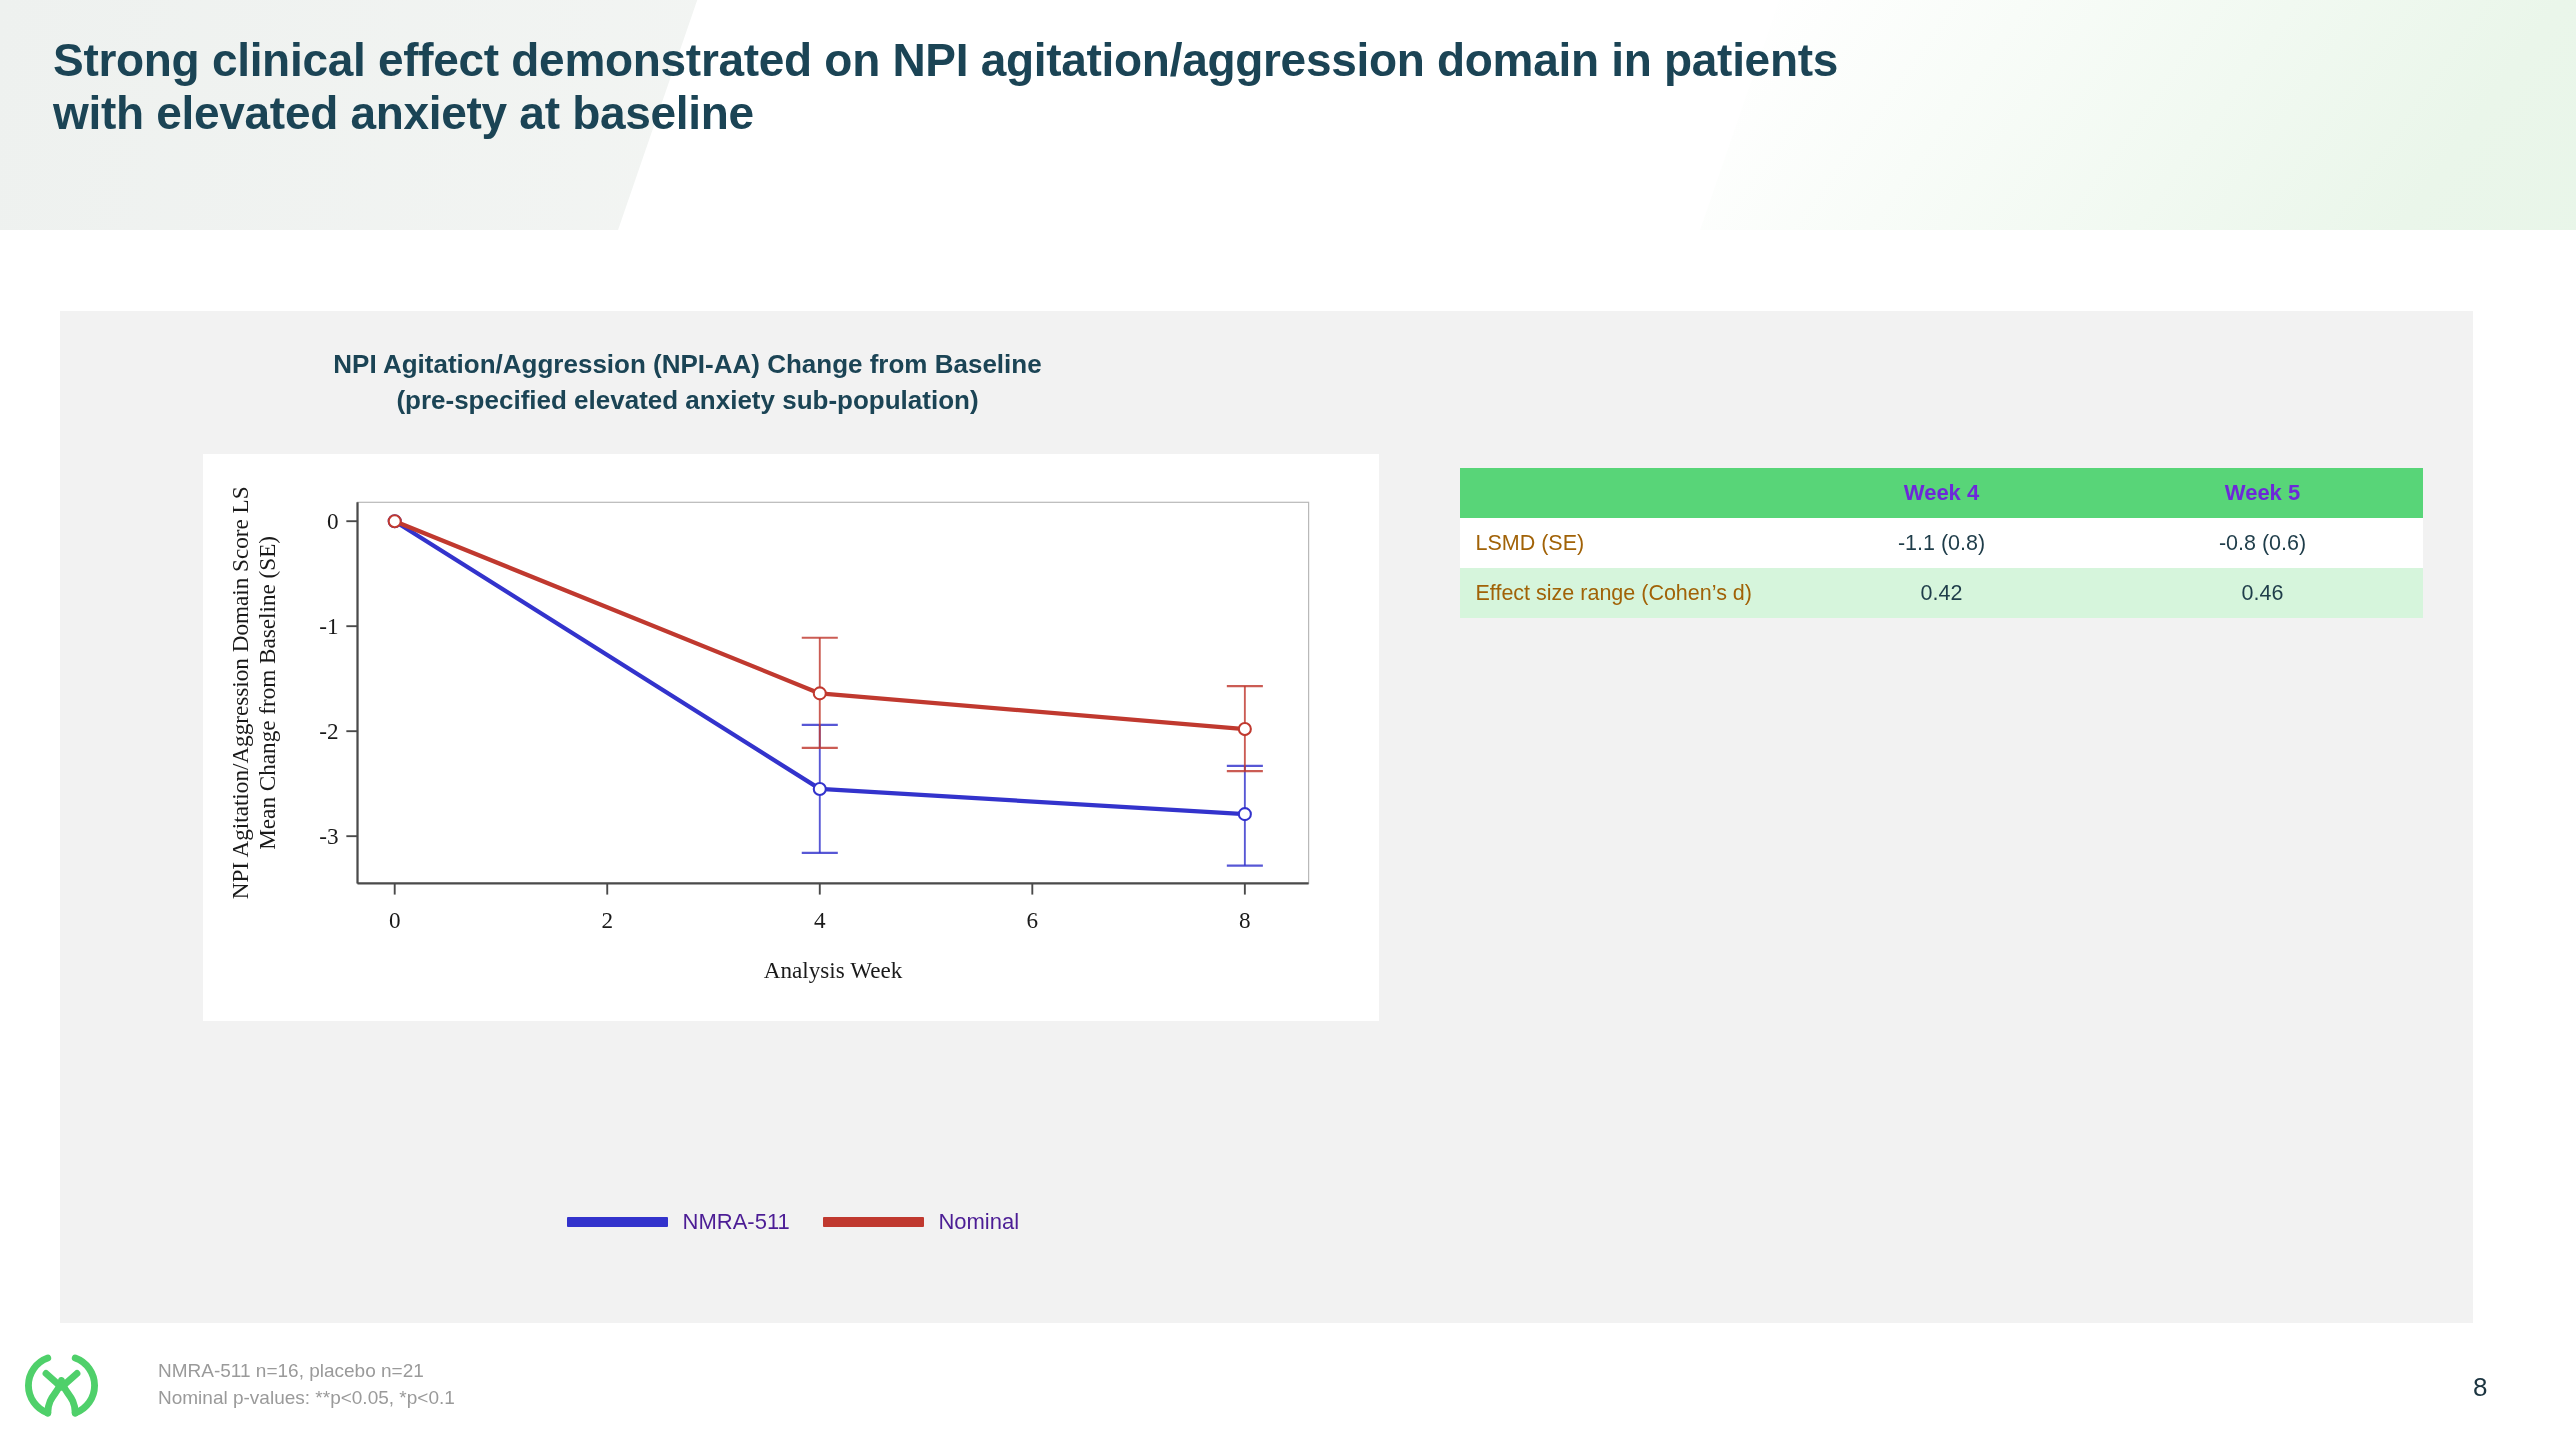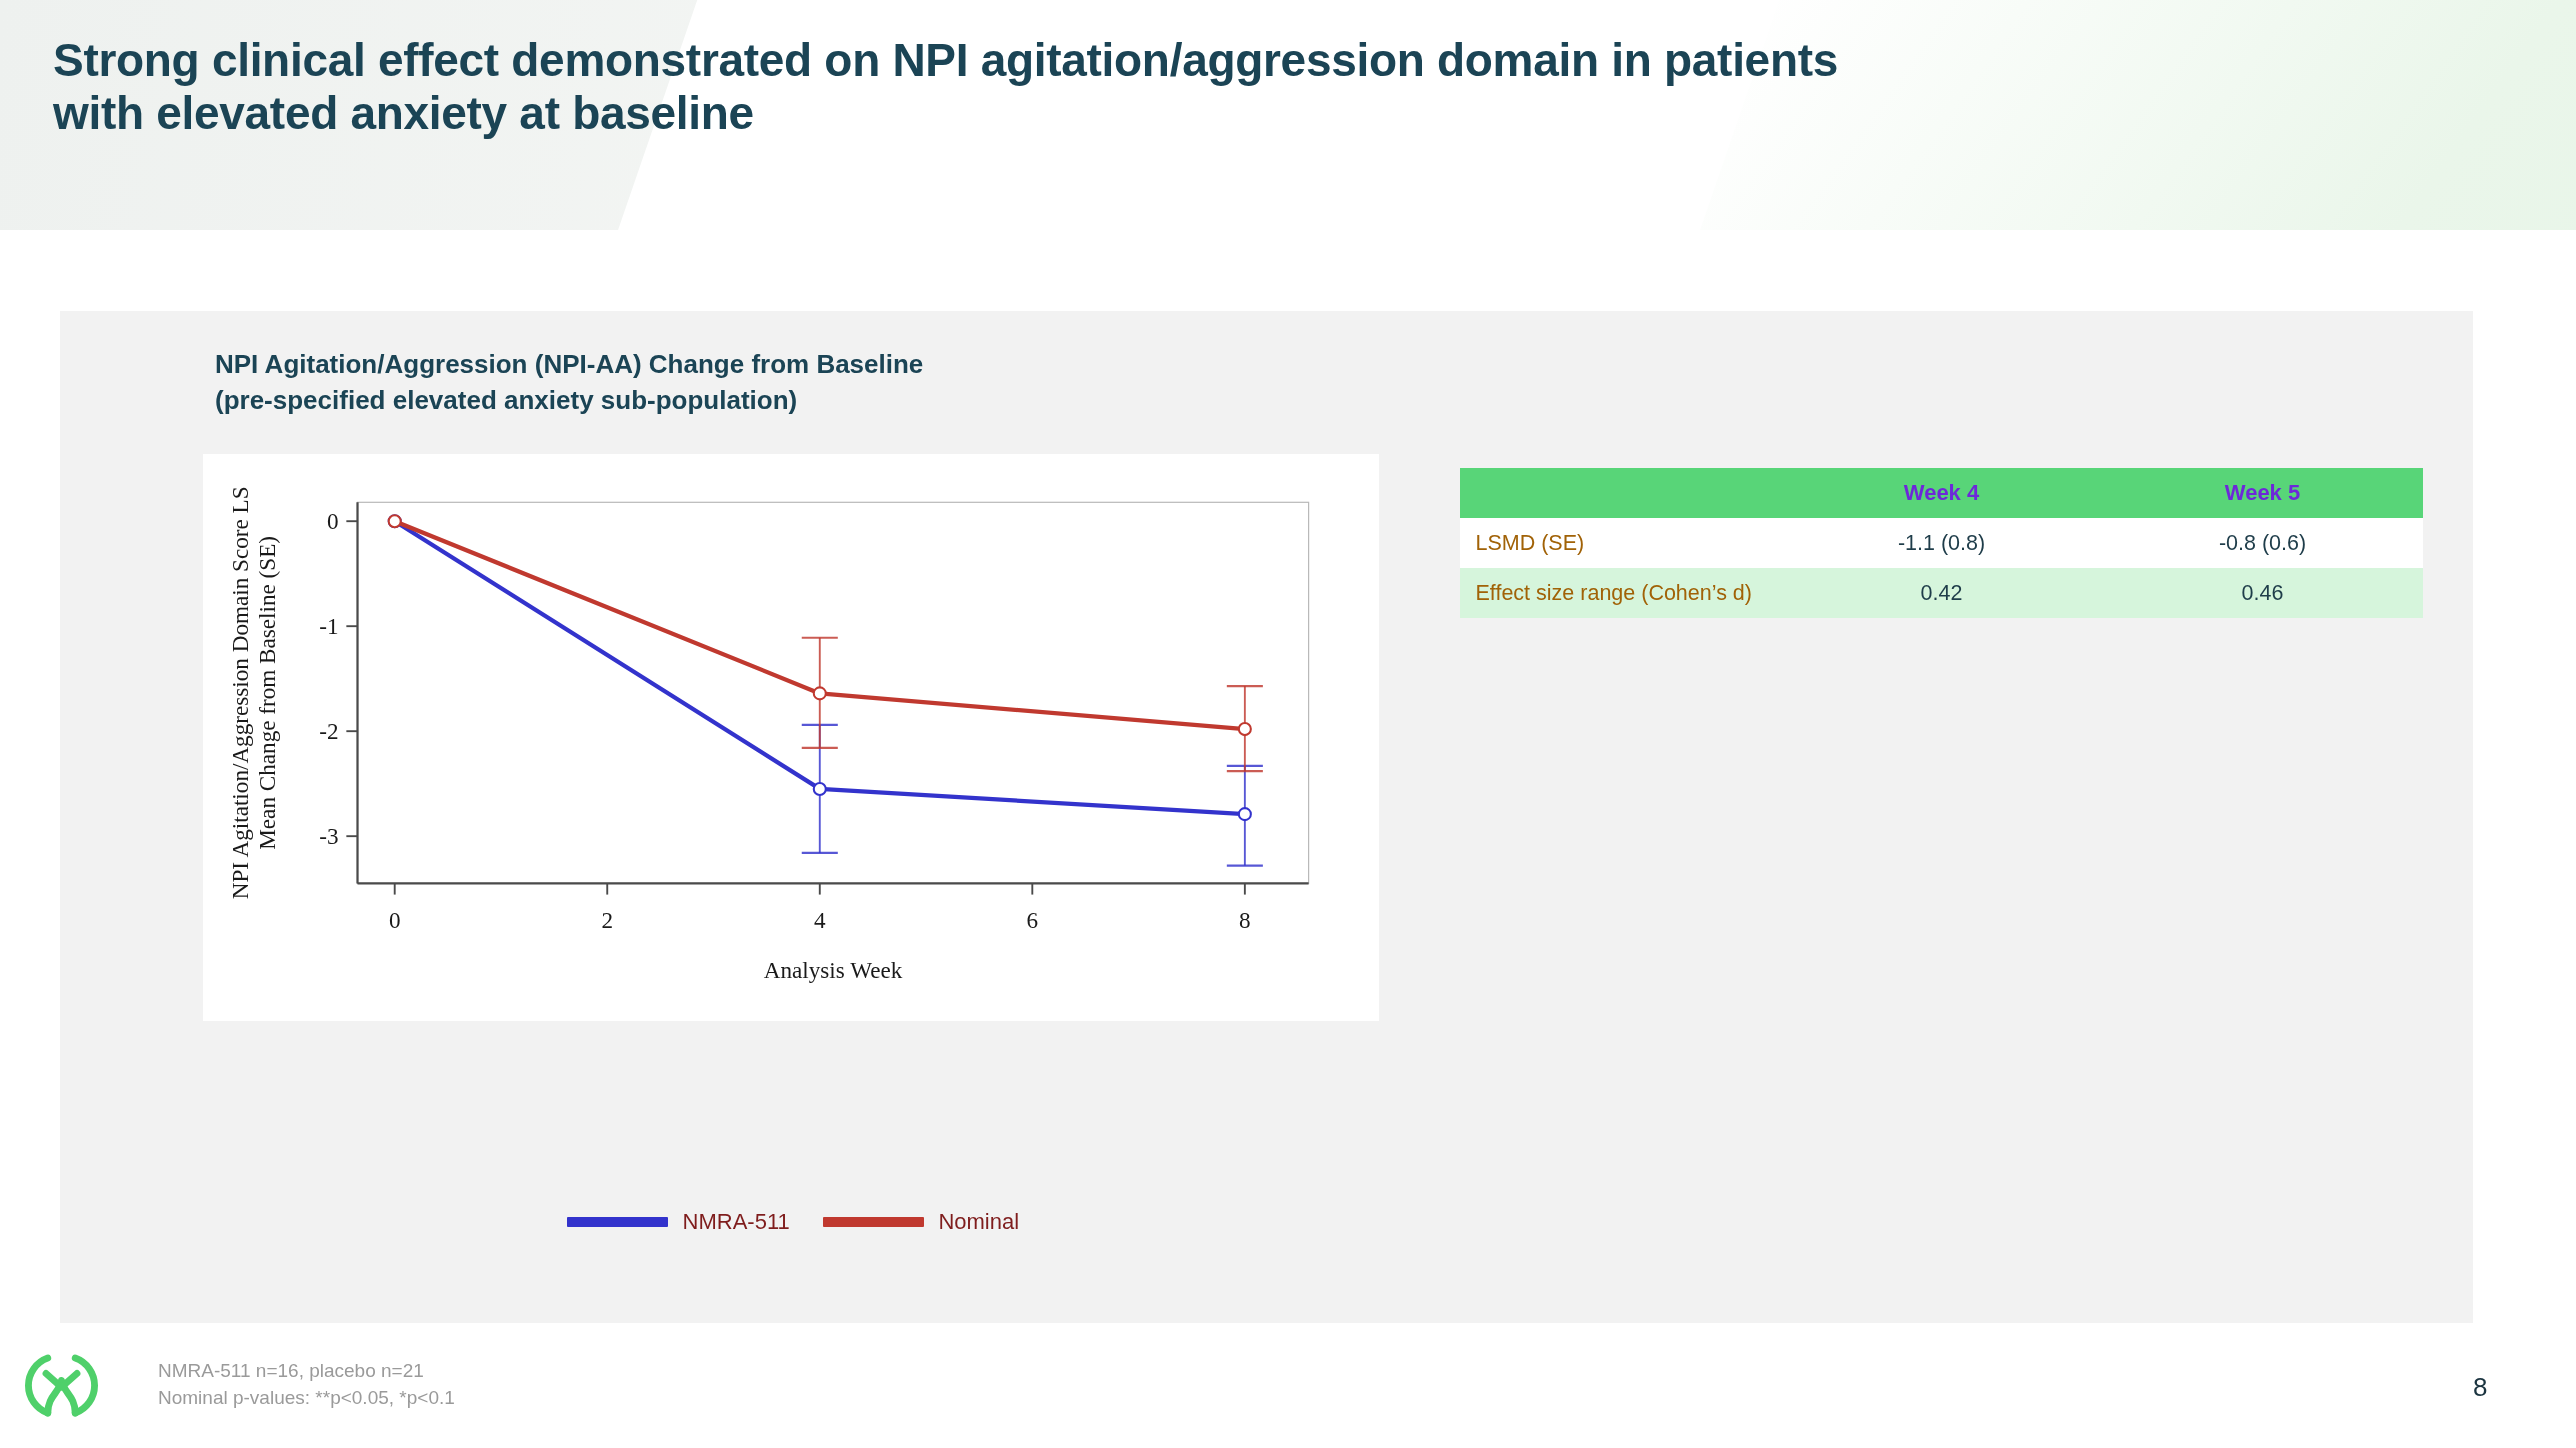--- a/index.html
+++ b/index.html
@@ -42,42 +42,42 @@
 
   
   .panel{
     position:absolute;left:60px;top:311px;width:2413px;height:1012px;
     background:#f2f2f2;
   }
 
   
   .chart-title{
     position:absolute;left:155px;top:36px;width:945px;
-    text-align:left;
+    text-align:center;
     font-size:26px;line-height:1.38;
     font-weight:bold;
     color:#1b4455;
     white-space:pre-line;
   }
 
   
   .chart-card{
     position:absolute;left:143px;top:143px;width:1176px;height:567px;
     background:#ffffff;
   }
   .chart-svg{display:block;width:1176px;height:567px;}
 
   
   .legend{
     position:absolute;left:567px;top:1209px;
     display:flex;align-items:center;gap:33px;
   }
   .legend-item{display:flex;align-items:center;gap:14.6px;}
   .legend-swatch{display:block;width:101px;height:9.4px;border-radius:0.9px;}
-  .legend-label{font-size:22px;color:#7f1d1d;}
+  .legend-label{font-size:22px;color:#4c1d95;}
 
   
   .data-table{
     position:absolute;left:1460px;top:468px;width:963px;
     border-collapse:collapse;
     table-layout:fixed;
   }
   .data-table th,.data-table td{
     padding:0;height:50px;vertical-align:middle;
     font-size:21.5px;font-weight:normal;

